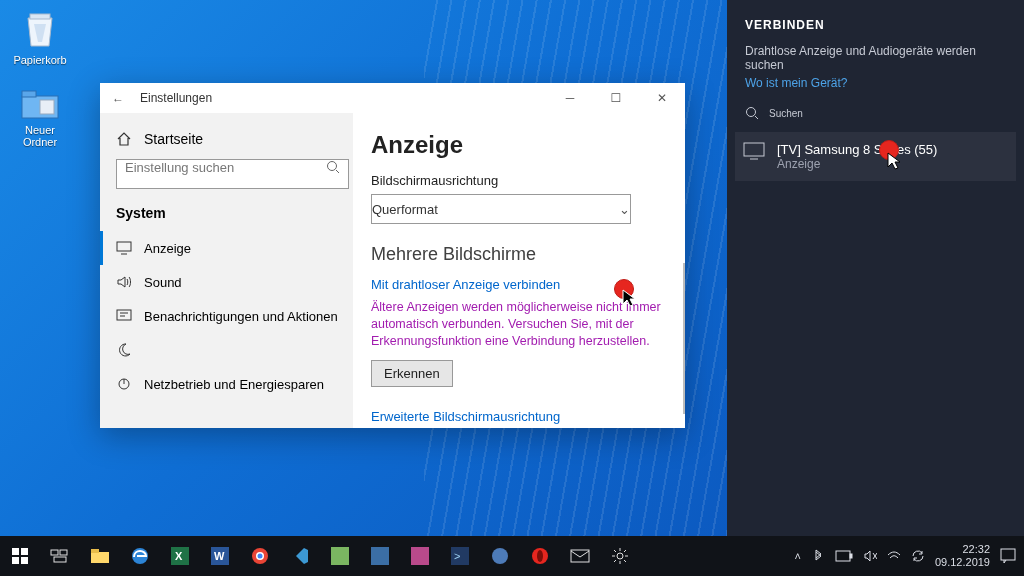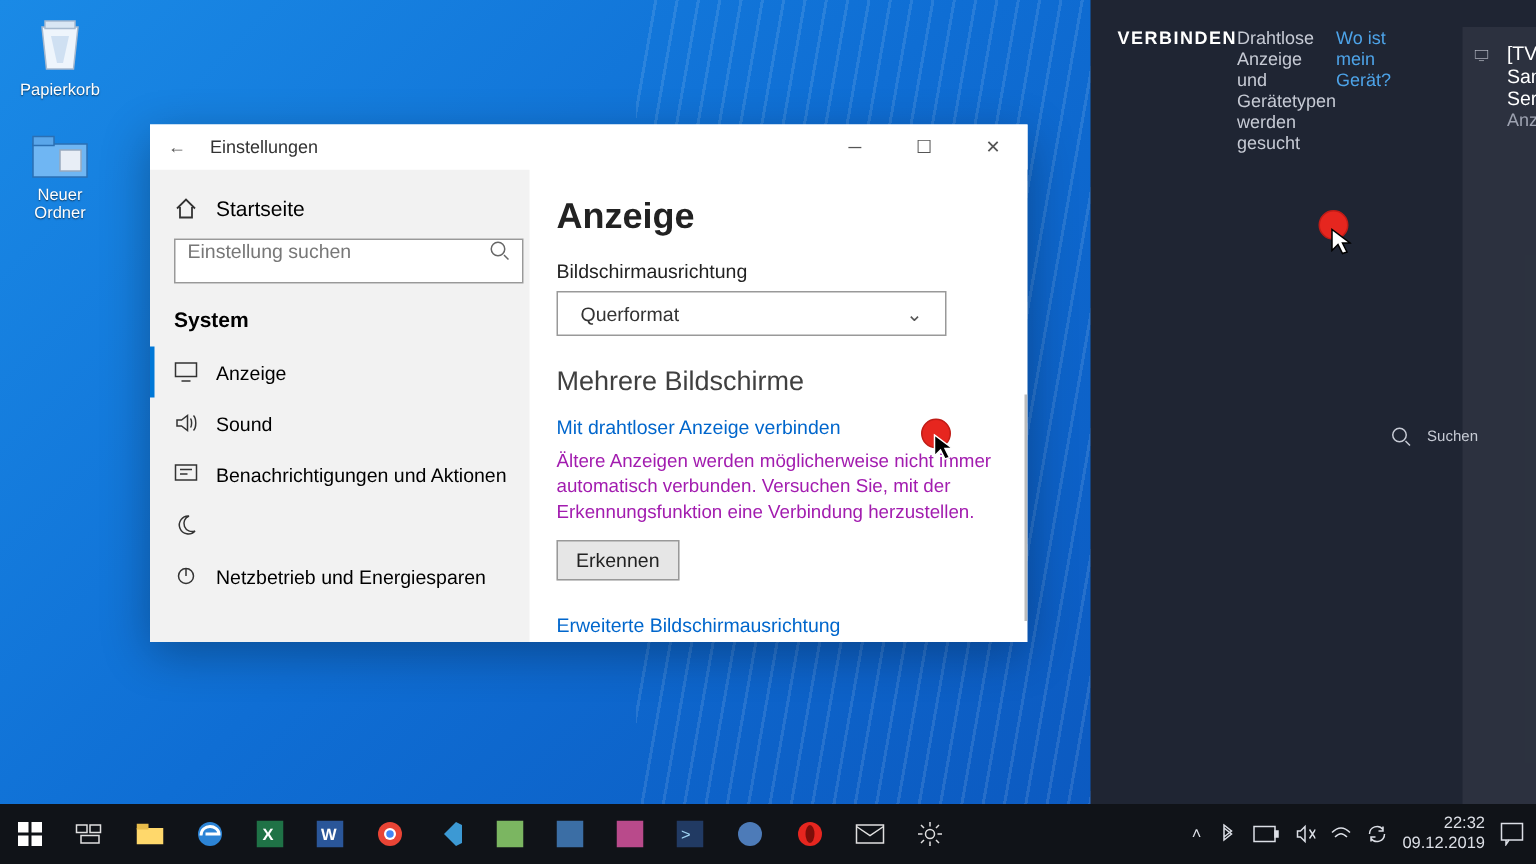--- a/index.html
+++ b/index.html
@@ -20,30 +20,30 @@
 .home{display:flex;align-items:center;gap:12px;padding:6px 0 12px;font-size:14px}
 .search{display:flex;align-items:flex-start;border:1px solid #999;background:#fff;height:30px;margin-right:4px;padding:0 8px;color:#777}
 .search span{flex:1;font-size:13px}
 .group{margin-top:16px;font-weight:700;font-size:14px;margin-bottom:10px}
 .navitem{display:flex;align-items:center;gap:12px;height:34px;font-size:13px;cursor:pointer}
 .navitem.active{border-left:3px solid #0078d7;margin-left:-16px;padding-left:13px;color:#000}
 .navitem svg{flex-shrink:0}
 .main{flex:1;padding:18px 18px 0 18px;color:#222;position:relative;overflow:hidden}
 .h1{font-size:24px;font-weight:600;margin-bottom:14px}
 .lbl{font-size:13px;margin-bottom:6px}
-.select{border:1px solid #999;height:30px;width:260px;display:flex;align-items:center;padding:0 15px;font-size:13px;color:#333;cursor:pointer}
+.select{border:1px solid #999;height:30px;width:260px;display:flex;align-items:center;padding:0 0;font-size:13px;color:#333;cursor:pointer}
 .select .chev{margin-left:auto;color:#555}
 .h2{font-size:18px;font-weight:400;margin:20px 0 12px;color:#404040}
 .link{color:#0066cc;font-size:13px;cursor:pointer}
 .note{font-size:12.5px;color:#a21caf;margin:7px 0 10px;line-height:1.35}
 .btn{display:inline-block;border:1px solid #999;background:#e6e6e6;padding:5px 12px;font-size:13px;cursor:pointer}
 .redmark{position:absolute;width:20px;height:20px;background:#e6261f;border-radius:50%;pointer-events:none;border:1px solid #c01c16}
 .cursor{position:absolute;width:14px;height:20px;pointer-events:none}
 .cursor svg{display:block}
-.connect{position:absolute;right:0;top:0;bottom:0;width:297px;background:#1f2533;color:#d4d8e1;padding:18px 18px 0 18px;display:flex;flex-direction:row}
+.connect{position:absolute;right:0;top:0;bottom:0;width:297px;background:#1f2533;color:#d4d8e1;padding:18px 18px 0 18px;display:flex;flex-direction:column}
 .connect h3{font-size:12px;font-weight:700;letter-spacing:1px;color:#fff;margin-bottom:12px}
 .small{font-size:12px;color:#c6cad4;margin-bottom:4px}
 .clink{color:#4da3e8;font-size:12px;cursor:pointer;margin-bottom:16px;display:inline-block}
 .csearch{display:flex;align-items:center;gap:10px;font-size:10px;color:#c6cad4;margin-bottom:12px;cursor:text}
 .devrow{display:flex;align-items:flex-start;gap:12px;padding:10px 8px;cursor:pointer;background:rgba(255,255,255,.06);margin:0 -10px}
 .devrow .t1{font-size:13px;color:#fff}
 .devrow .t2{font-size:12px;color:#9da2b0}
 .connect .bottom{margin-top:auto;padding-bottom:16px}
 .connect .bottom .opt{font-size:12.5px;color:#c6cad4;margin:18px 0;cursor:pointer}
 .taskbar{position:absolute;left:0;right:0;bottom:0;height:40px;background:#101318;display:flex;align-items:center;z-index:5}
@@ -156,21 +156,21 @@
 
   <div class="redmark" style="left:614px;top:279px"></div>
   <div class="cursor" style="left:622px;top:289px">
     <svg width="14" height="20" viewBox="0 0 14 20">
         <path fill="#000" stroke="#fff" stroke-width="1" d="M1 1l0 14 4-4 3 6 3-1-3-6 5 0z"></path>
       </svg>
   </div>
 
   <div class="connect">
     <h3>VERBINDEN</h3>
-    <div class="small">Drahtlose Anzeige und Gerätetypen werden gesucht</div>
+    <div class="small">Drahtlose Anzeige und Audiogeräte werden suchen</div>
     <span class="clink">Wo ist mein Gerät?</span>
     <div class="csearch">
       <svg width="14" height="14" viewBox="0 0 14 14" fill="none" stroke="#c6cad4">
           <circle cx="6" cy="6" r="4.5"></circle>
           <path d="M10 10l3 3"></path>
         </svg>
       <span>Suchen</span>
     </div>
     <div class="devrow">
       <svg width="22" height="18" viewBox="0 0 22 18" fill="none" stroke="#c6cad4">

